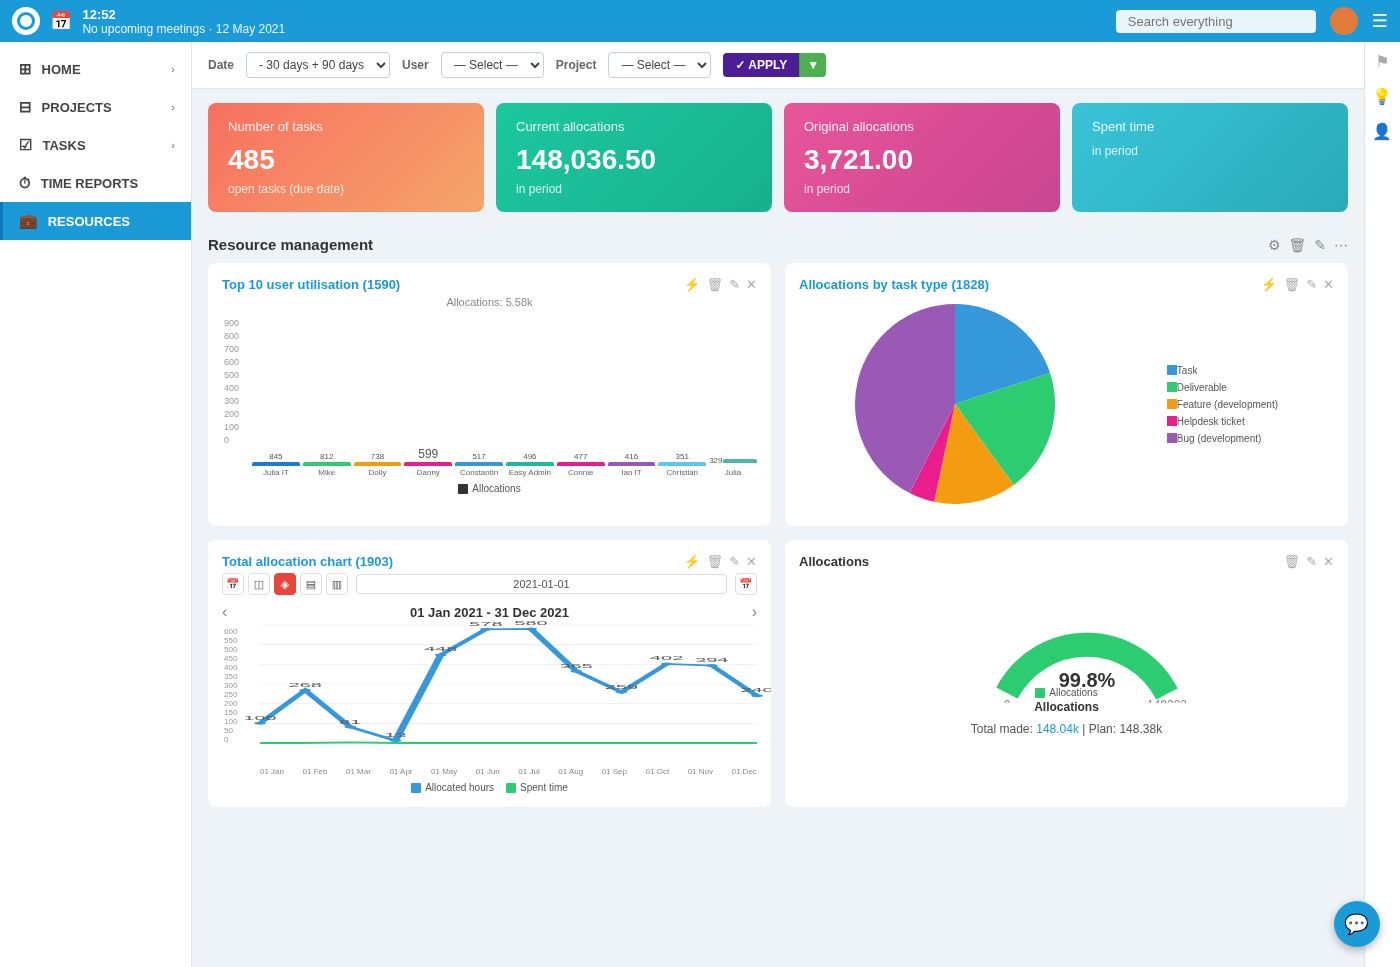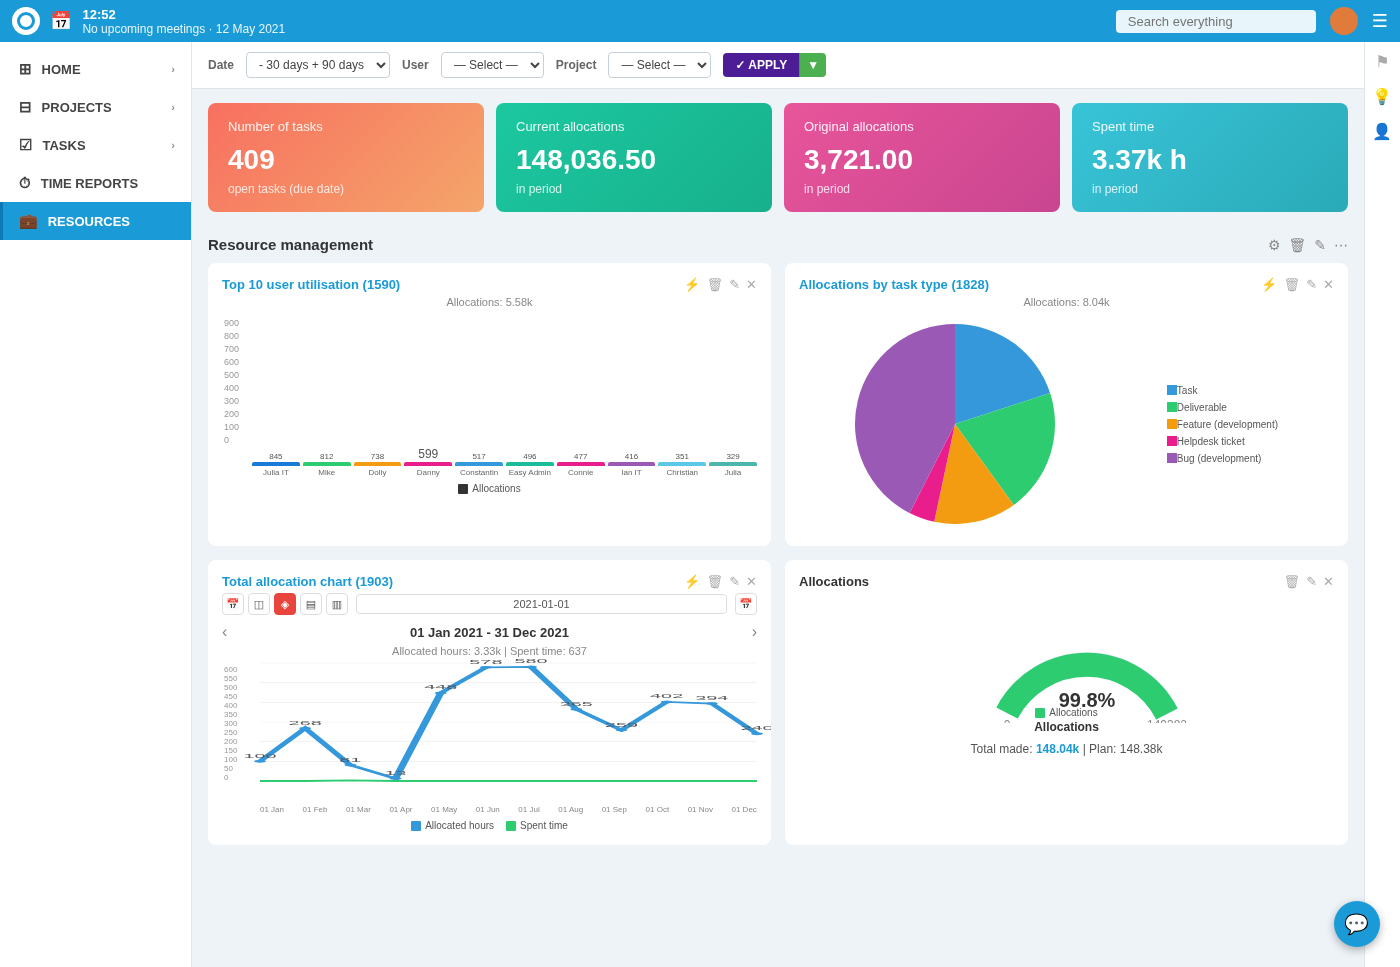--- a/index.html
+++ b/index.html
@@ -341,36 +341,35 @@
       </select>
       <div style="display:flex;">
         <button class="apply-btn">✓ APPLY</button>
         <button class="apply-dropdown">▼</button>
       </div>
     </div>
 
     <div class="summary-cards">
       <div class="card card-orange">
         <div class="card-title">Number of tasks</div>
-        <div class="card-value">409</div>
+        <div class="card-value">485</div>
         <div class="card-sub">open tasks (due date)</div>
       </div>
       <div class="card card-teal">
         <div class="card-title">Current allocations</div>
         <div class="card-value">148,036.50</div>
         <div class="card-sub">in period</div>
       </div>
       <div class="card card-pink">
         <div class="card-title">Original allocations</div>
         <div class="card-value">3,721.00</div>
         <div class="card-sub">in period</div>
       </div>
       <div class="card card-blue">
         <div class="card-title">Spent time</div>
-        <div class="card-value">3.37k h</div>
         <div class="card-sub">in period</div>
       </div>
     </div>
 
     <div class="rm-section">
       <div class="rm-header">
         <span class="rm-title">Resource management</span>
         <div class="rm-actions">
           <span class="rm-action-icon">⚙</span>
           <span class="rm-action-icon">🗑</span>
@@ -435,21 +434,21 @@
                   <div style="width: 100%; background: rgb(233, 30, 140); height: 53%; min-height: 4px; border-radius: 2px 2px 0px 0px; min-width: 14px;"></div>
                 </div>
                 <div style="display: flex; flex-direction: column; align-items: center; flex: 1 1 0%; position: relative;">
                   <div style="font-size: 8px; color: rgb(85, 85, 85); margin-bottom: 1px; white-space: nowrap;">416</div>
                   <div style="width: 100%; background: rgb(155, 89, 182); height: 46.2222%; min-height: 4px; border-radius: 2px 2px 0px 0px; min-width: 14px;"></div>
                 </div>
                 <div style="display: flex; flex-direction: column; align-items: center; flex: 1 1 0%; position: relative;">
                   <div style="font-size: 8px; color: rgb(85, 85, 85); margin-bottom: 1px; white-space: nowrap;">351</div>
                   <div style="width: 100%; background: rgb(91, 200, 232); height: 39%; min-height: 4px; border-radius: 2px 2px 0px 0px; min-width: 14px;"></div>
                 </div>
-                <div style="display: flex; flex-direction: column; align-items: center; flex: 1 1 0%; position: relative;">
+                <div style="display: flex; flex-direction: row; align-items: center; flex: 1 1 0%; position: relative;">
                   <div style="font-size: 8px; color: rgb(85, 85, 85); margin-bottom: 1px; white-space: nowrap;">329</div>
                   <div style="width: 100%; background: rgb(77, 182, 172); height: 36.5556%; min-height: 4px; border-radius: 2px 2px 0px 0px; min-width: 14px;"></div>
                 </div>
               </div>
             <div style="display:flex;gap:3px;padding-left:0;margin-top:2px;" id="bar-names">
                 <div style="font-size: 8px; color: rgb(102, 102, 102); text-align: center; flex: 1 1 0%; overflow: hidden; white-space: nowrap;">Julia IT</div>
                 <div style="font-size: 8px; color: rgb(102, 102, 102); text-align: center; flex: 1 1 0%; overflow: hidden; white-space: nowrap;">Mike</div>
                 <div style="font-size: 8px; color: rgb(102, 102, 102); text-align: center; flex: 1 1 0%; overflow: hidden; white-space: nowrap;">Dolly</div>
                 <div style="font-size: 8px; color: rgb(102, 102, 102); text-align: center; flex: 1 1 0%; overflow: hidden; white-space: nowrap;">Danny</div>
                 <div style="font-size: 8px; color: rgb(102, 102, 102); text-align: center; flex: 1 1 0%; overflow: hidden; white-space: nowrap;">Constantin</div>
@@ -471,21 +470,20 @@
         <div class="chart-box">
           <div class="chart-header">
             <span class="chart-title">Allocations by task type (1828)</span>
             <div class="chart-actions">
               <span>⚡</span>
               <span>🗑</span>
               <span>✎</span>
               <span>✕</span>
             </div>
           </div>
-          <div class="chart-sub">Allocations: 8.04k</div>
           <div class="pie-area">
             <svg width="200" height="200" viewBox="-1 -1 2 2" class="pie-svg" style="transform:rotate(-90deg);">
 
               <path d="M0,0 L1,0 A1,1,0,0,1,0.309,0.951 Z" fill="#3498db"></path>
 
               <path d="M0,0 L0.309,0.951 A1,1,0,0,1,-0.809,0.588 Z" fill="#2ecc71"></path>
 
               <path d="M0,0 L-0.809,0.588 A1,1,0,0,1,-0.978,-0.208 Z" fill="#f39c12"></path>
 
               <path d="M0,0 L-0.978,-0.208 A1,1,0,0,1,-0.891,-0.454 Z" fill="#e91e8c"></path>
@@ -536,21 +534,20 @@
               <div class="date-nav-icon">▥</div>
             </div>
             <input class="date-input" type="text" value="2021-01-01" style="">
             <div class="date-cal-btn">📅</div>
           </div>
           <div class="date-range-nav">
             <span class="date-range-btn">‹</span>
             <span class="date-range-label">01 Jan 2021 - 31 Dec 2021</span>
             <span class="date-range-btn">›</span>
           </div>
-          <div class="date-range-sub">Allocated hours: 3.33k | Spent time: 637</div>
           <div style="position:relative;height:140px;padding-left:38px;padding-bottom:22px;">
             <div style="position:absolute;left:0;top:0;bottom:22px;display:flex;flex-direction:column;justify-content:space-between;font-size:8px;color:#999;padding:2px 2px;">
               <span>600</span>
               <span>550</span>
               <span>500</span>
               <span>450</span>
               <span>400</span>
               <span>350</span>
               <span>300</span>
               <span>250</span>
@@ -647,21 +644,21 @@
             </div>
             <div class="chart-legend" style="margin-top:4px;">
               <div class="legend-item">
                 <div class="legend-dot" style="background:#2ecc71;"></div>
                 <span>Allocations</span>
               </div>
             </div>
             <div style="font-size:12px;font-weight:600;color:#333;margin-top:2px;text-align:center;">Allocations</div>
             <div style="font-size:12px;color:#555;margin-top:8px;text-align:center;">
               <span>Total made:</span>
-              <span style="color:#1a9bd7;font-weight:bold;">148.04k</span>
+              <span style="color:#1a9bd7;font-weight:normal;">148.04k</span>
               <span> | </span>
               <span>Plan:</span>
               <span>148.38k</span>
             </div>
           </div>
         </div>
 
       </div>
     </div>
   </div>

